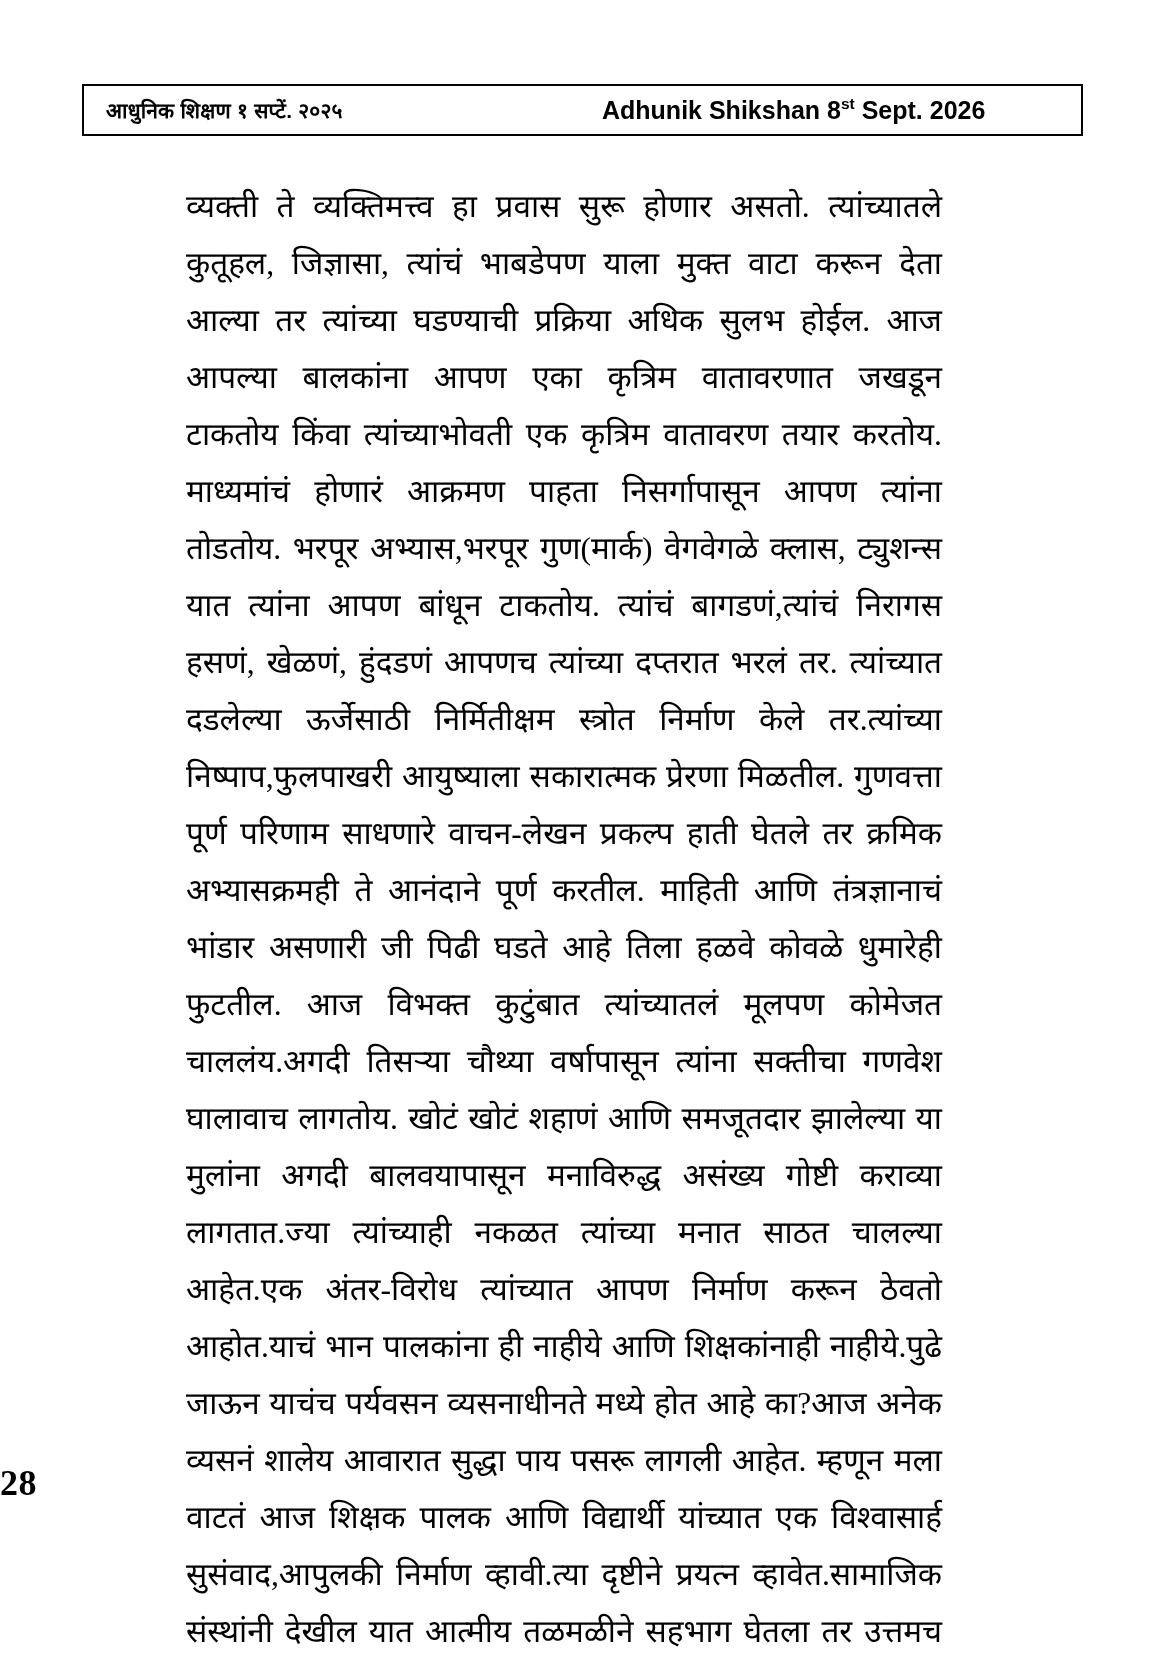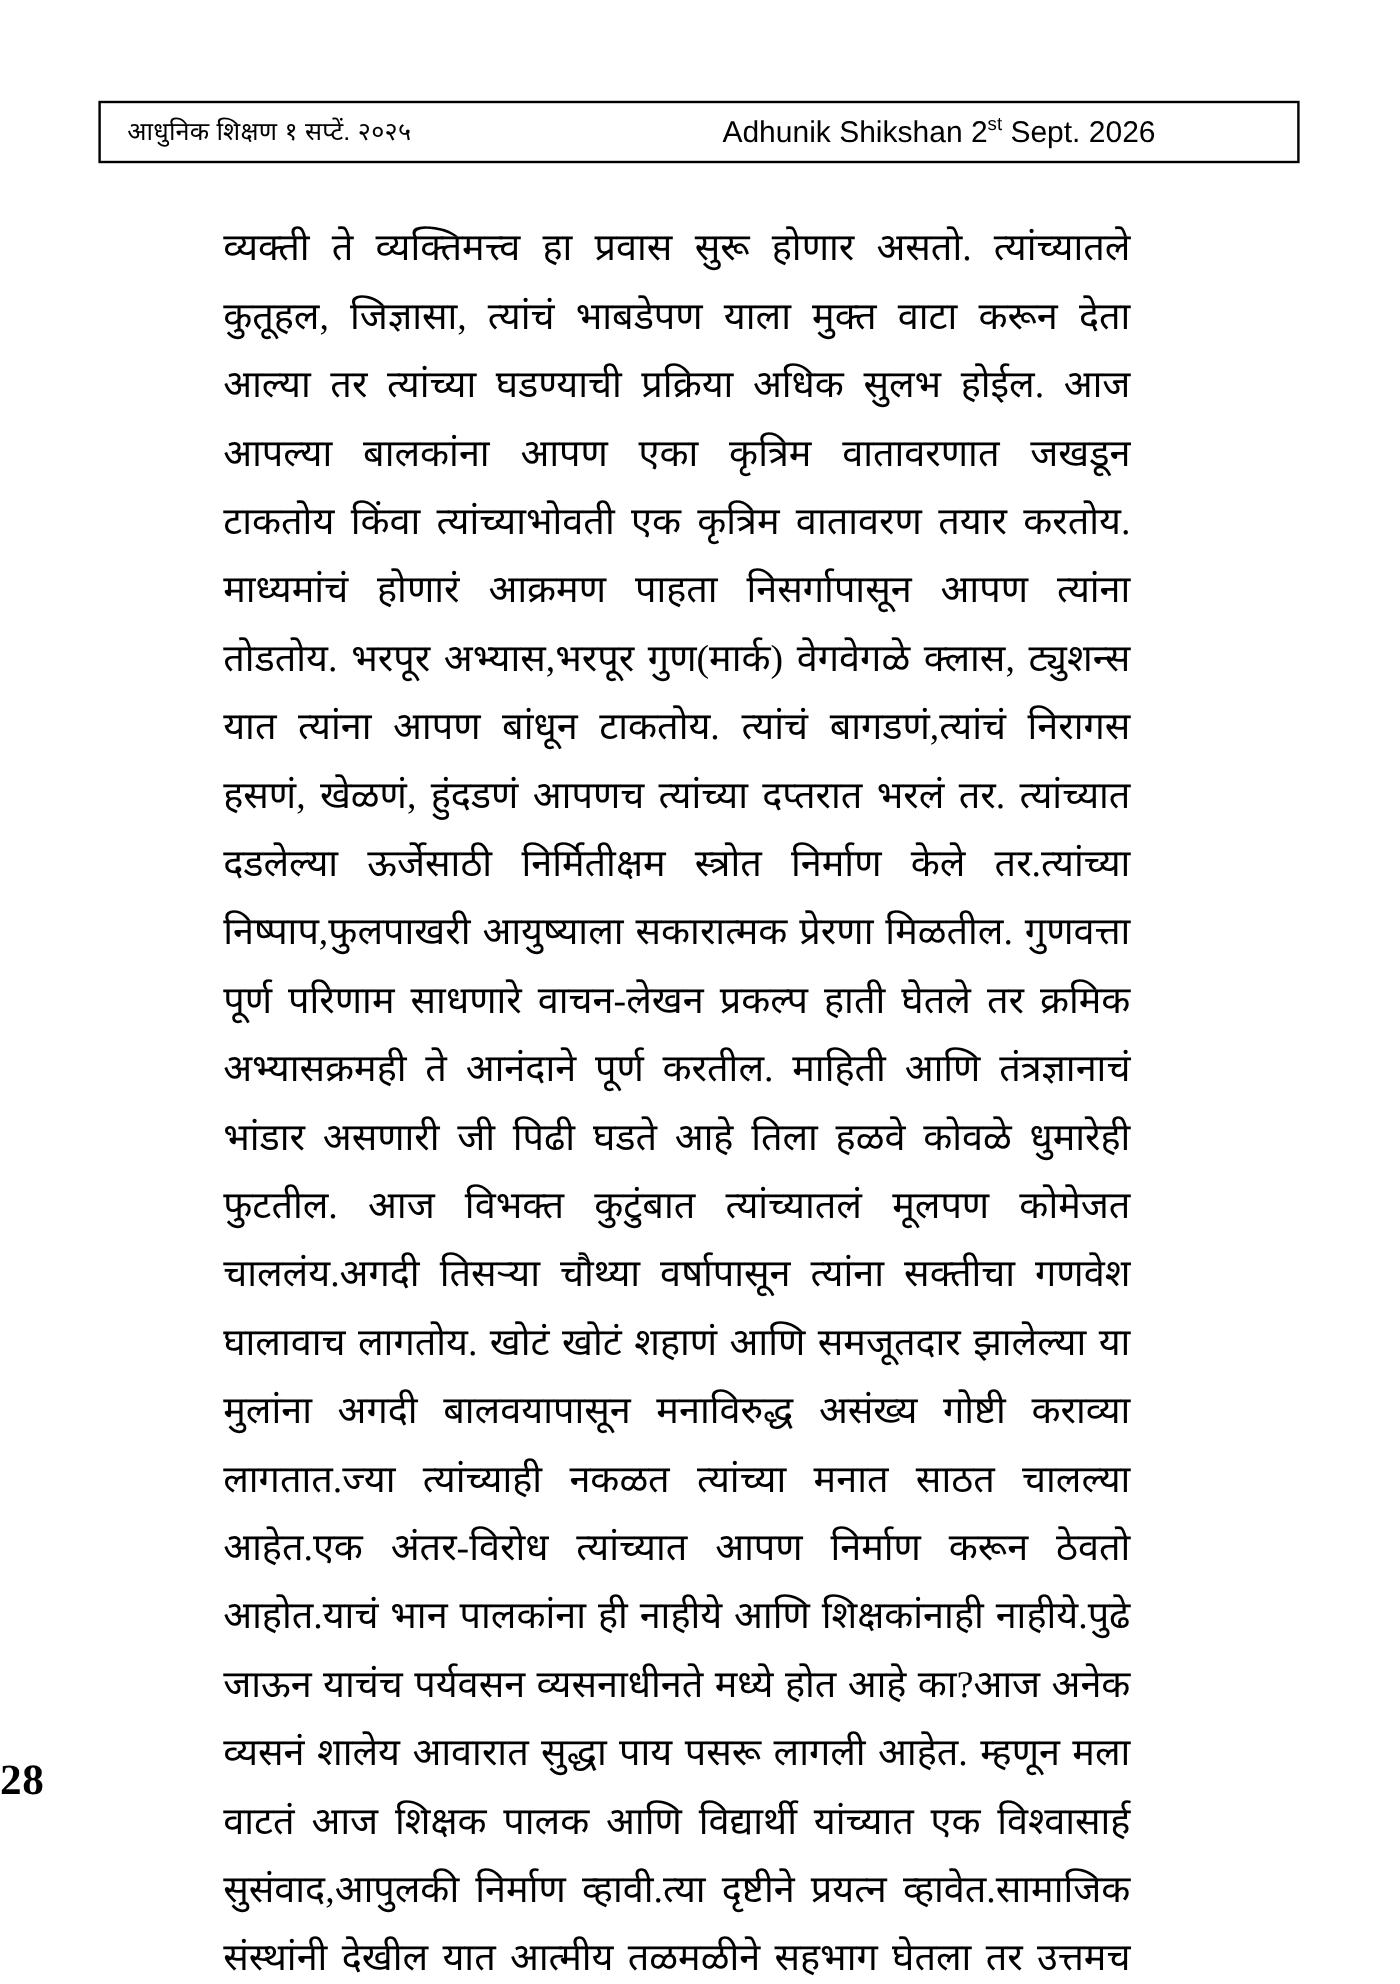--- a/index.html
+++ b/index.html
@@ -24,20 +24,21 @@
   .header-box {
     position: absolute;
     left: 82px;
     top: 84px;
     width: 1001px;
     height: 52px;
     border: 2px solid #000000;
     box-sizing: border-box;
     display: flex;
     align-items: center;
+    font-weight: bold;
   }
   .header-left {
     position: absolute;
     left: 22px;
     font-family: "Liberation Sans", "DejaVu Sans", sans-serif;
     font-size: 21px;
     line-height: 1;
     letter-spacing: 0.2px;
     white-space: nowrap;
   }
@@ -89,21 +90,21 @@
   }
 </style>
 </head>
 <body>
 
 <div class="page">
 
   <div class="header-box">
     <div class="header-left">आधुनिक शिक्षण १ सप्टें. २०२५</div>
     <div class="header-right">
-      <span>Adhunik Shikshan 2</span><sup>st</sup><span> Sept.  2026</span>
+      <span>Adhunik Shikshan 8</span><sup>st</sup><span> Sept.  2026</span>
     </div>
   </div>
 
   <div class="body-column">
     <p class="body-paragraph last-line-left">व्यक्ती ते व्यक्तिमत्त्व हा प्रवास सुरू होणार असतो. त्यांच्यातले कुतूहल, जिज्ञासा, त्यांचं भाबडेपण याला मुक्त वाटा करून देता आल्या तर त्यांच्या घडण्याची प्रक्रिया अधिक सुलभ होईल. आज आपल्या बालकांना आपण एका कृत्रिम वातावरणात जखडून टाकतोय किंवा त्यांच्याभोवती एक कृत्रिम वातावरण तयार करतोय. माध्यमांचं होणारं आक्रमण पाहता निसर्गापासून आपण त्यांना तोडतोय.    भरपूर अभ्यास,भरपूर गुण(मार्क) वेगवेगळे क्लास, ट्युशन्स यात त्यांना आपण बांधून टाकतोय. त्यांचं बागडणं,त्यांचं निरागस हसणं, खेळणं, हुंदडणं आपणच त्यांच्या दप्तरात भरलं तर. त्यांच्यात दडलेल्या ऊर्जेसाठी निर्मितीक्षम स्त्रोत निर्माण केले तर.त्यांच्या निष्पाप,फुलपाखरी आयुष्याला सकारात्मक प्रेरणा मिळतील. गुणवत्ता पूर्ण परिणाम साधणारे वाचन-लेखन प्रकल्प हाती घेतले तर क्रमिक अभ्यासक्रमही ते आनंदाने पूर्ण करतील. माहिती आणि तंत्रज्ञानाचं भांडार असणारी जी पिढी घडते आहे तिला हळवे कोवळे धुमारेही फुटतील. आज विभक्त कुटुंबात त्यांच्यातलं मूलपण कोमेजत चाललंय.अगदी तिसऱ्या चौथ्या वर्षापासून त्यांना सक्तीचा गणवेश घालावाच लागतोय. खोटं खोटं शहाणं आणि समजूतदार झालेल्या या मुलांना अगदी बालवयापासून मनाविरुद्ध असंख्य गोष्टी कराव्या लागतात.ज्या त्यांच्याही नकळत त्यांच्या मनात साठत चालल्या आहेत.एक अंतर-विरोध त्यांच्यात आपण निर्माण करून ठेवतो आहोत.याचं भान पालकांना ही नाहीये आणि शिक्षकांनाही नाहीये.पुढे जाऊन याचंच पर्यवसन व्यसनाधीनते मध्ये होत आहे का?आज अनेक व्यसनं शालेय आवारात सुद्धा पाय पसरू लागली आहेत.  म्हणून मला वाटतं आज शिक्षक पालक आणि विद्यार्थी यांच्यात एक विश्वासार्ह सुसंवाद,आपुलकी निर्माण व्हावी.त्या दृष्टीने प्रयत्न  व्हावेत.सामाजिक संस्थांनी देखील यात आत्मीय तळमळीने सहभाग घेतला तर उत्तमच प्रतिसाद मिळेल.संभ्रमाचे ठायी असलेले हे वर्तमान बदलायला निश्चितच मदत होईल.</p>
   </div>
 
   <div class="page-number">28</div>
 
 </div>

